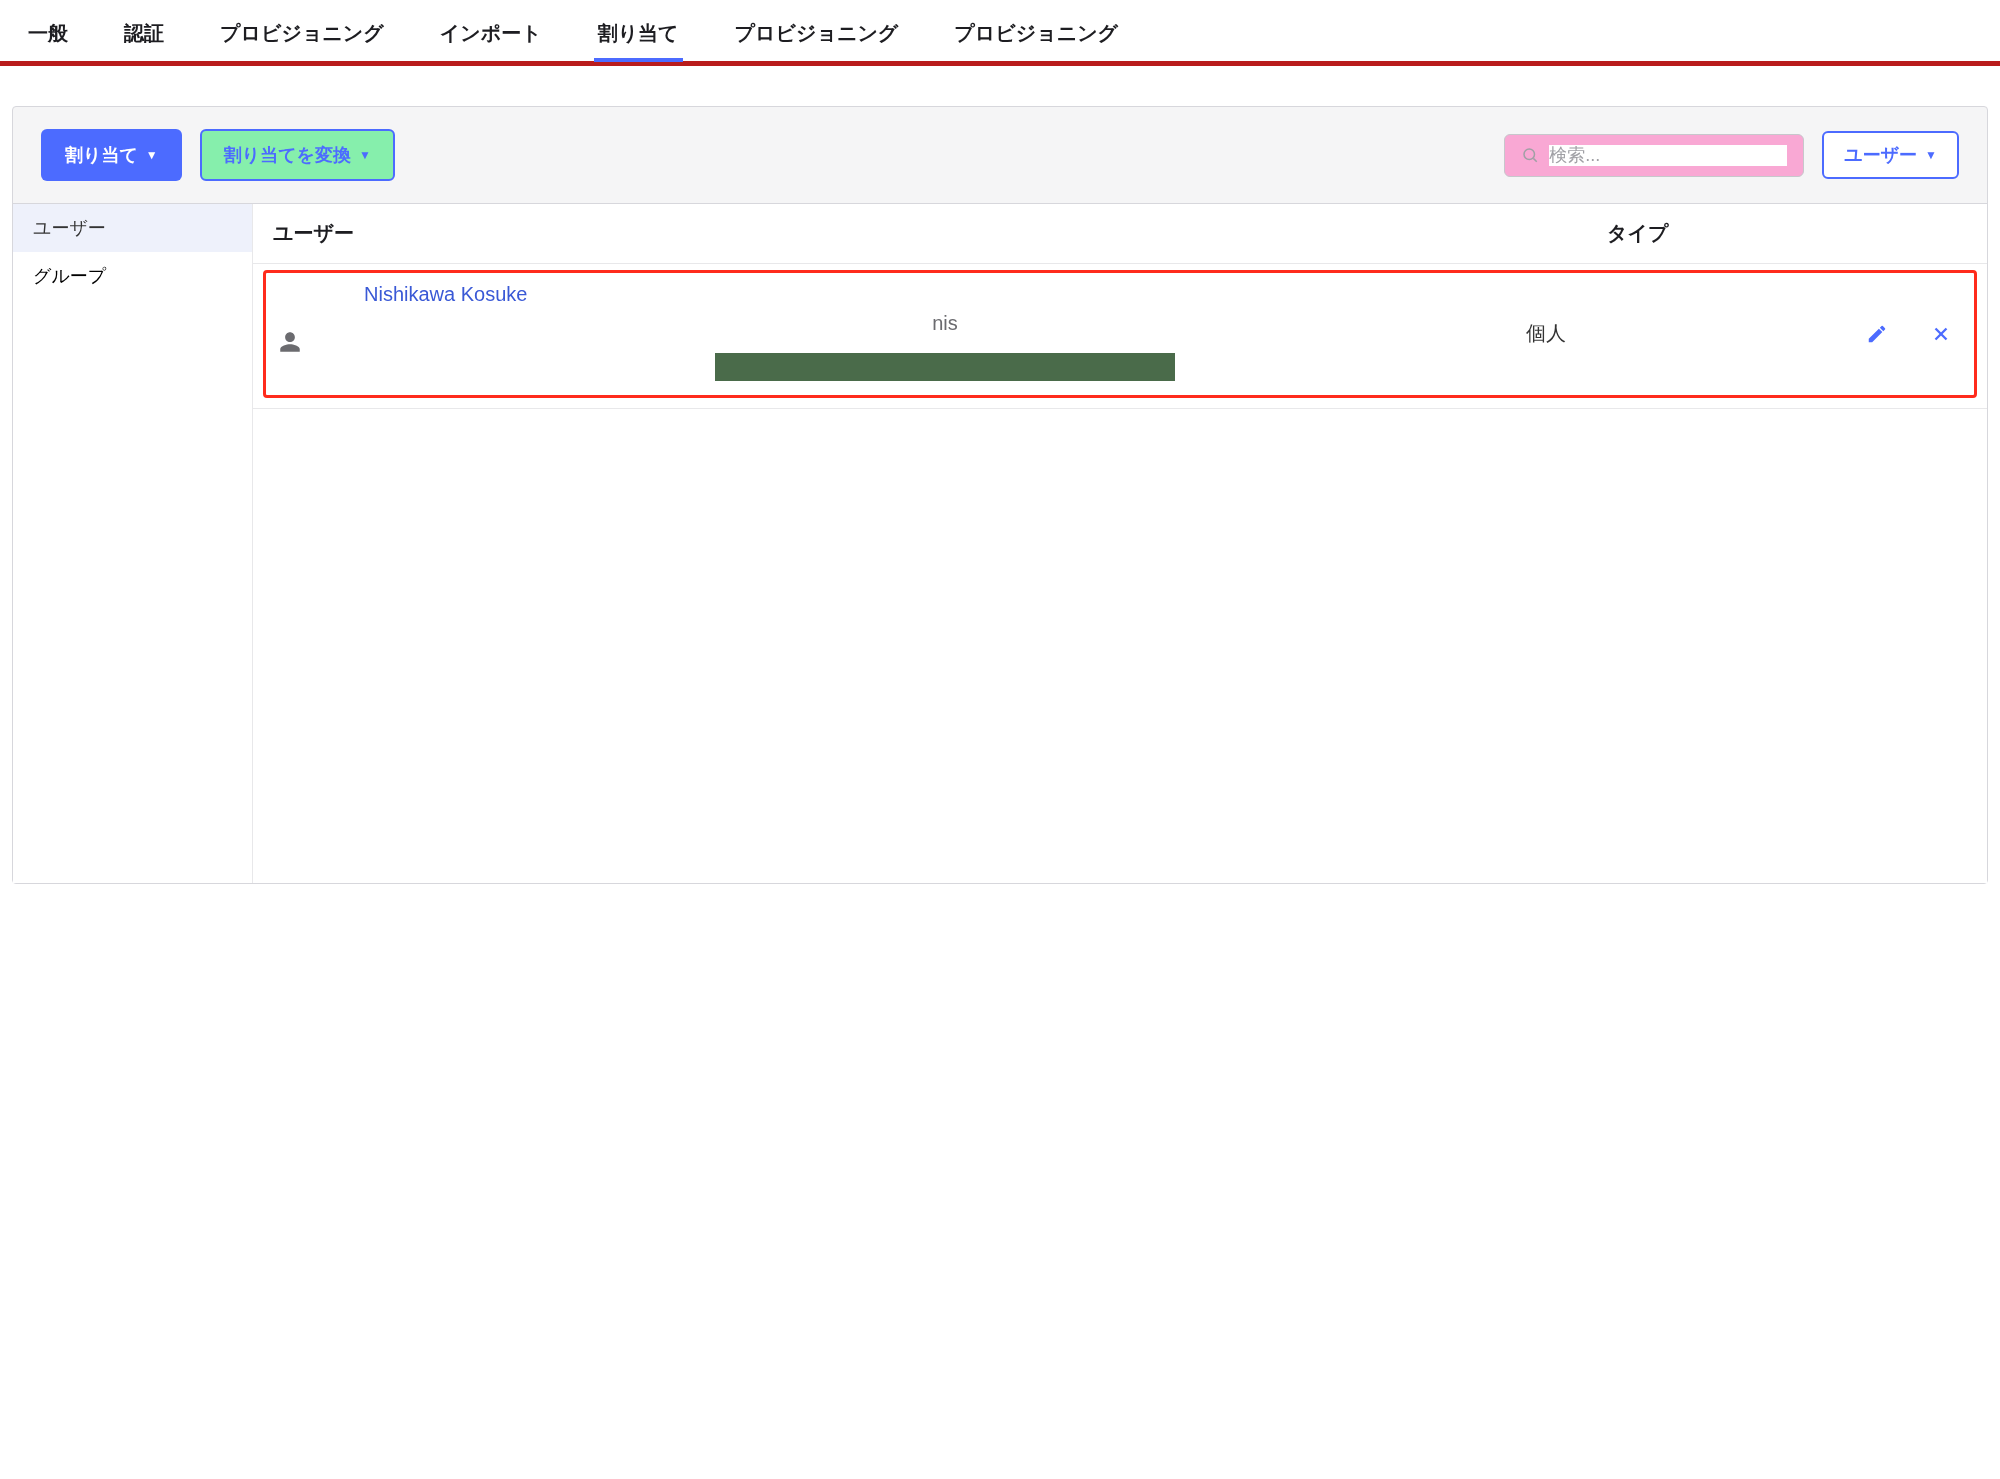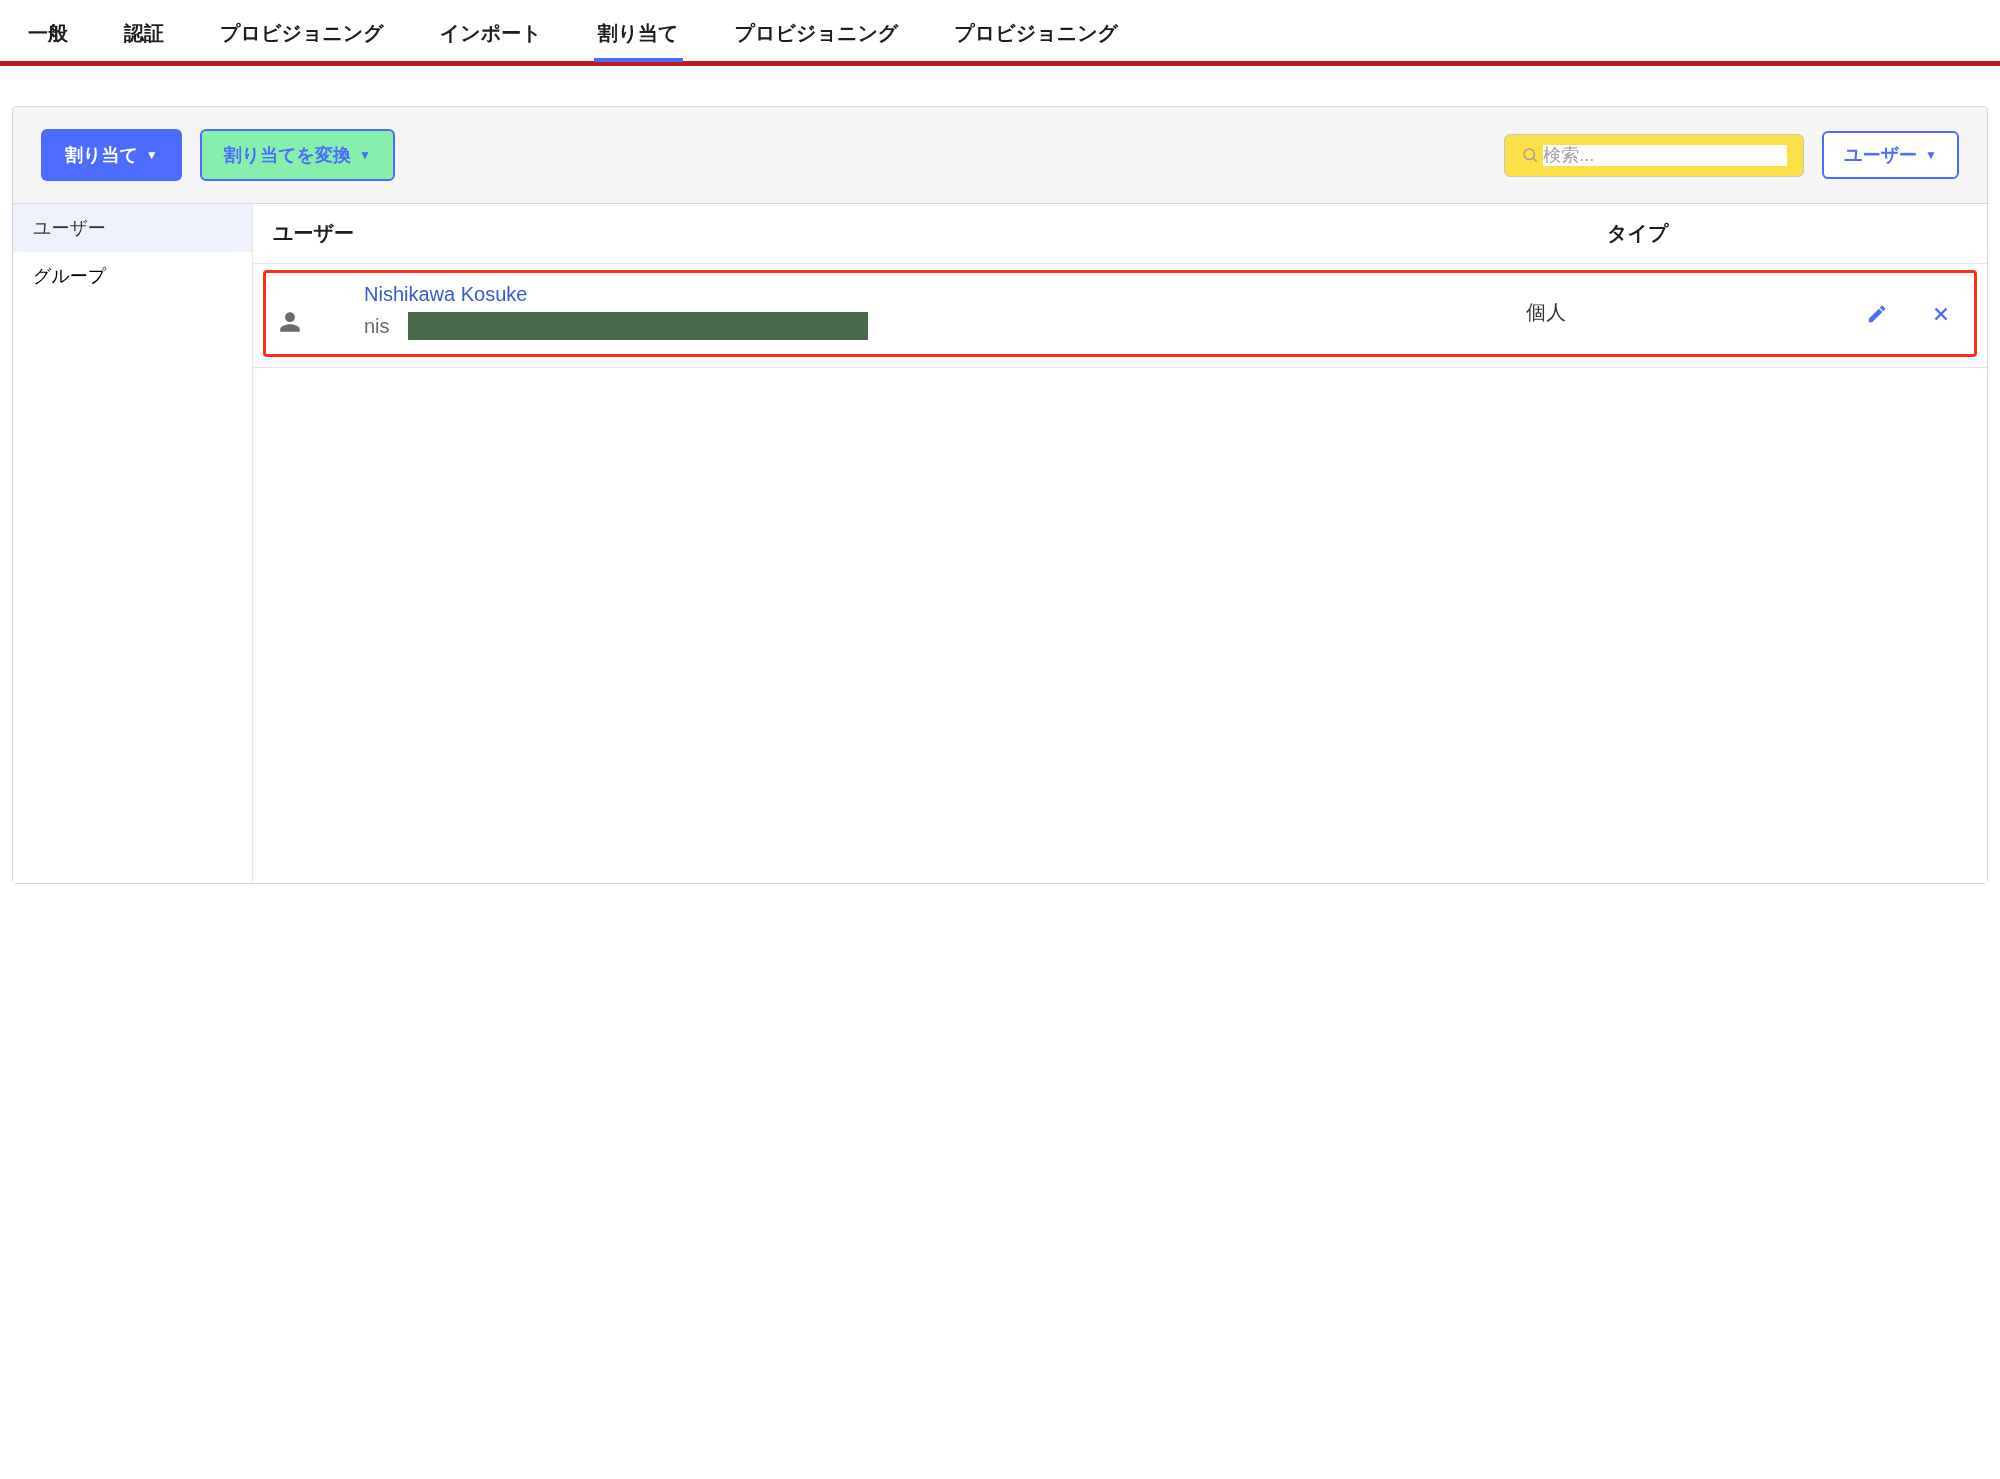--- a/index.html
+++ b/index.html
@@ -10,21 +10,21 @@
     .tab.active::after { content: ""; position: absolute; left: 0; right: 0; bottom: -1px; height: 4px; background: #4c6bff; }
     
     .panel { margin: 40px 12px 12px 12px; border: 1px solid #d7d7dc; border-radius: 4px; background: #f5f5f6; }
     
     .toolbar { display: flex; align-items: center; padding: 22px 28px; gap: 18px; }
     .btn { display: inline-flex; align-items: center; gap: 8px; padding: 12px 22px; border-radius: 6px; font-size: 18px; font-weight: 600; cursor: pointer; border: 2px solid transparent; }
     .btn-primary { background: #4c6bff; color: #fff; }
     .btn-outline { background: #86efac; color: #4c6bff; border-color: #4c6bff; align-items: center; }
     .caret-down { font-size: 12px; }
     .toolbar-spacer { flex: 1; }
-    .search-wrap { display: flex; align-items: center; border: 1px solid #c7c7cc; border-radius: 6px; background: #fde047; padding: 10px 16px; width: 300px; gap: 4px; }
+    .search-wrap { display: flex; align-items: center; border: 1px solid #c7c7cc; border-radius: 6px; background: #f9a8d4; padding: 10px 16px; width: 300px; gap: 10px; }
     .search-wrap svg { width: 18px; height: 18px; color: #a0a0a5; flex-shrink: 0; }
     .search-input { border: none; outline: none; font-size: 18px; width: 100%; color: #333; }
     .search-input::placeholder { color: #a0a0a5; }
     .dropdown { display: inline-flex; align-items: center; gap: 8px; padding: 10px 20px; border: 2px solid #4c6bff; border-radius: 6px; color: #4c6bff; font-size: 18px; font-weight: 600; background: #fff; cursor: pointer; }
     
     .content { display: flex; background: #fff; border-top: 1px solid #d7d7dc; min-height: 680px; }
     
     .sidebar { width: 240px; border-right: 1px solid #e8e8ea; }
     .sidebar-title { font-size: 20px; font-weight: 700; padding: 16px 20px 12px 20px; }
     .sidebar-item { padding: 12px 20px; font-size: 18px; color: #000000; cursor: pointer; }
@@ -34,21 +34,21 @@
     .table-header { display: flex; padding: 16px 20px; font-size: 20px; font-weight: 700; border-bottom: 1px solid #e8e8ea; }
     .col-user { flex: 1; }
     .col-type { width: 360px; }
     
     .row-wrap { padding: 6px 10px 10px 10px; border-bottom: 1px solid #e8e8ea; }
     .row { display: flex; align-items: center; border: 3px solid #ff2b1c; border-radius: 4px; padding: 10px 14px 14px 6px; position: relative; }
     .avatar { width: 36px; display: flex; justify-content: center; align-items: flex-start; color: #6b6b6f; padding-top: 20px; }
     .avatar svg { width: 26px; height: 26px; }
     .user-info { flex: 1; padding-left: 8px; margin-left: 48px; }
     .user-name { color: #3a59d6; font-size: 20px; font-weight: 500; margin-bottom: 6px; }
-    .user-email-row { display: flex; align-items: center; gap: 18px; }
+    .user-email-row { display: flex; align-items: center; gap: 18px; flex-direction: column; }
     .user-email-prefix { font-size: 20px; color: #6b6b6f; }
     .redact-bar { height: 28px; width: 460px; background: #4a6b4a; }
     .type-cell { width: 340px; font-size: 20px; color: #333; padding-top: 2px; }
     .actions { display: flex; gap: 42px; align-items: flex-start; padding-top: 4px; padding-right: 8px; }
     .action-icon { width: 22px; height: 22px; color: #4c6bff; cursor: pointer; }
   </style>
 </head>
 <body>
 
 <div class="tabs">

